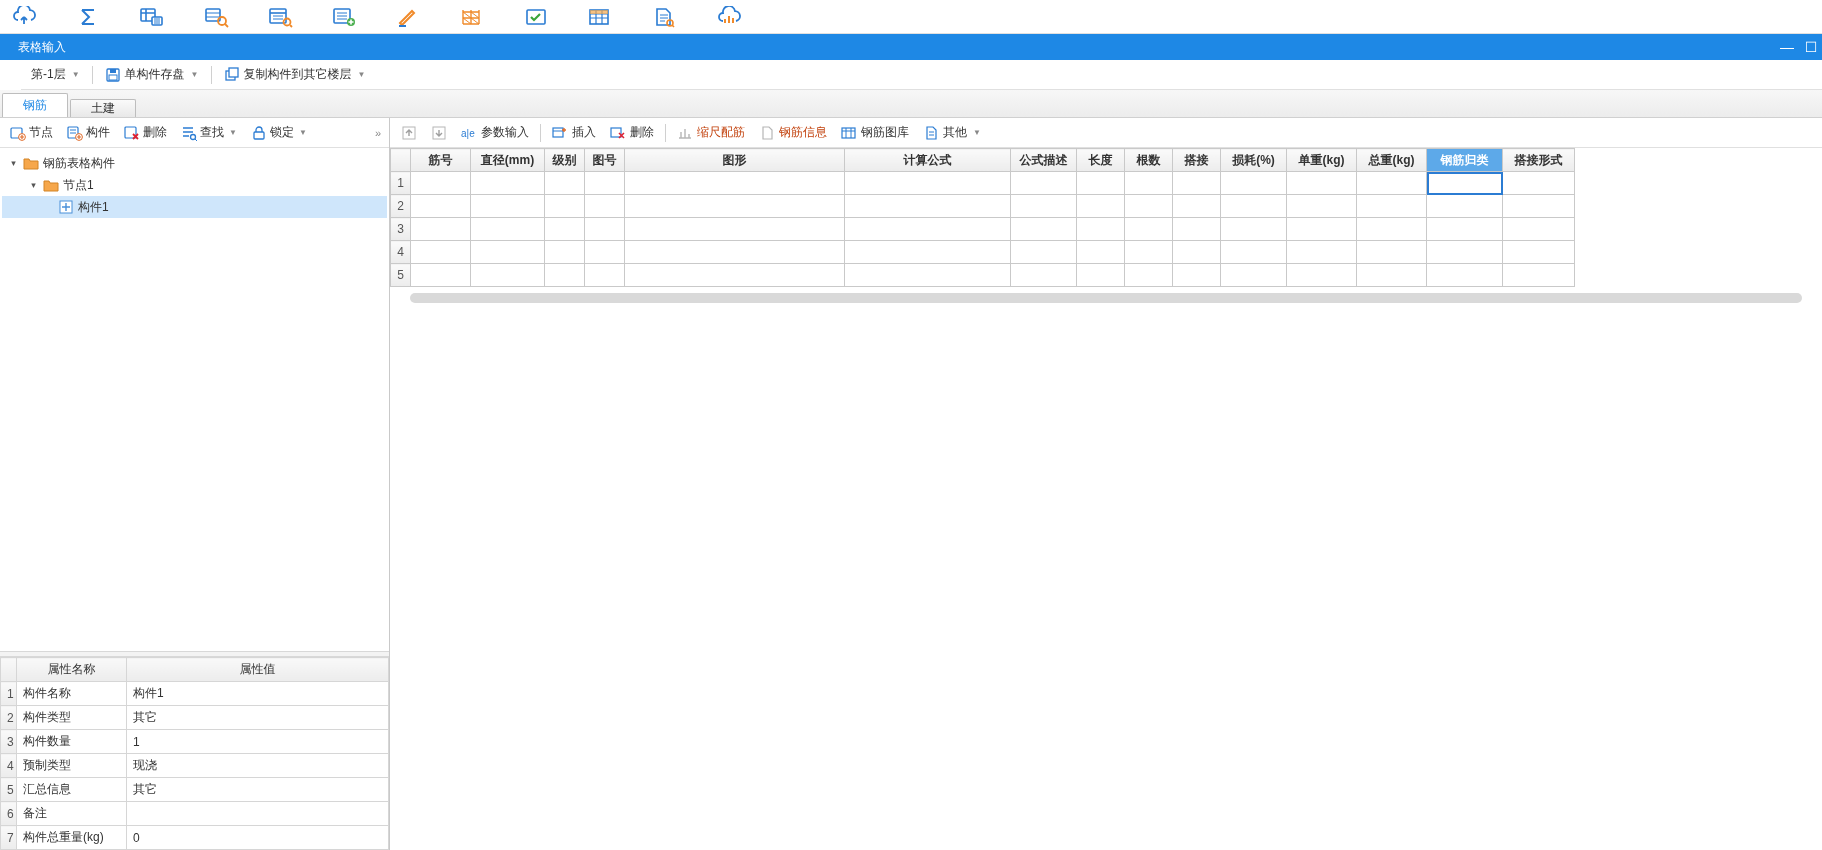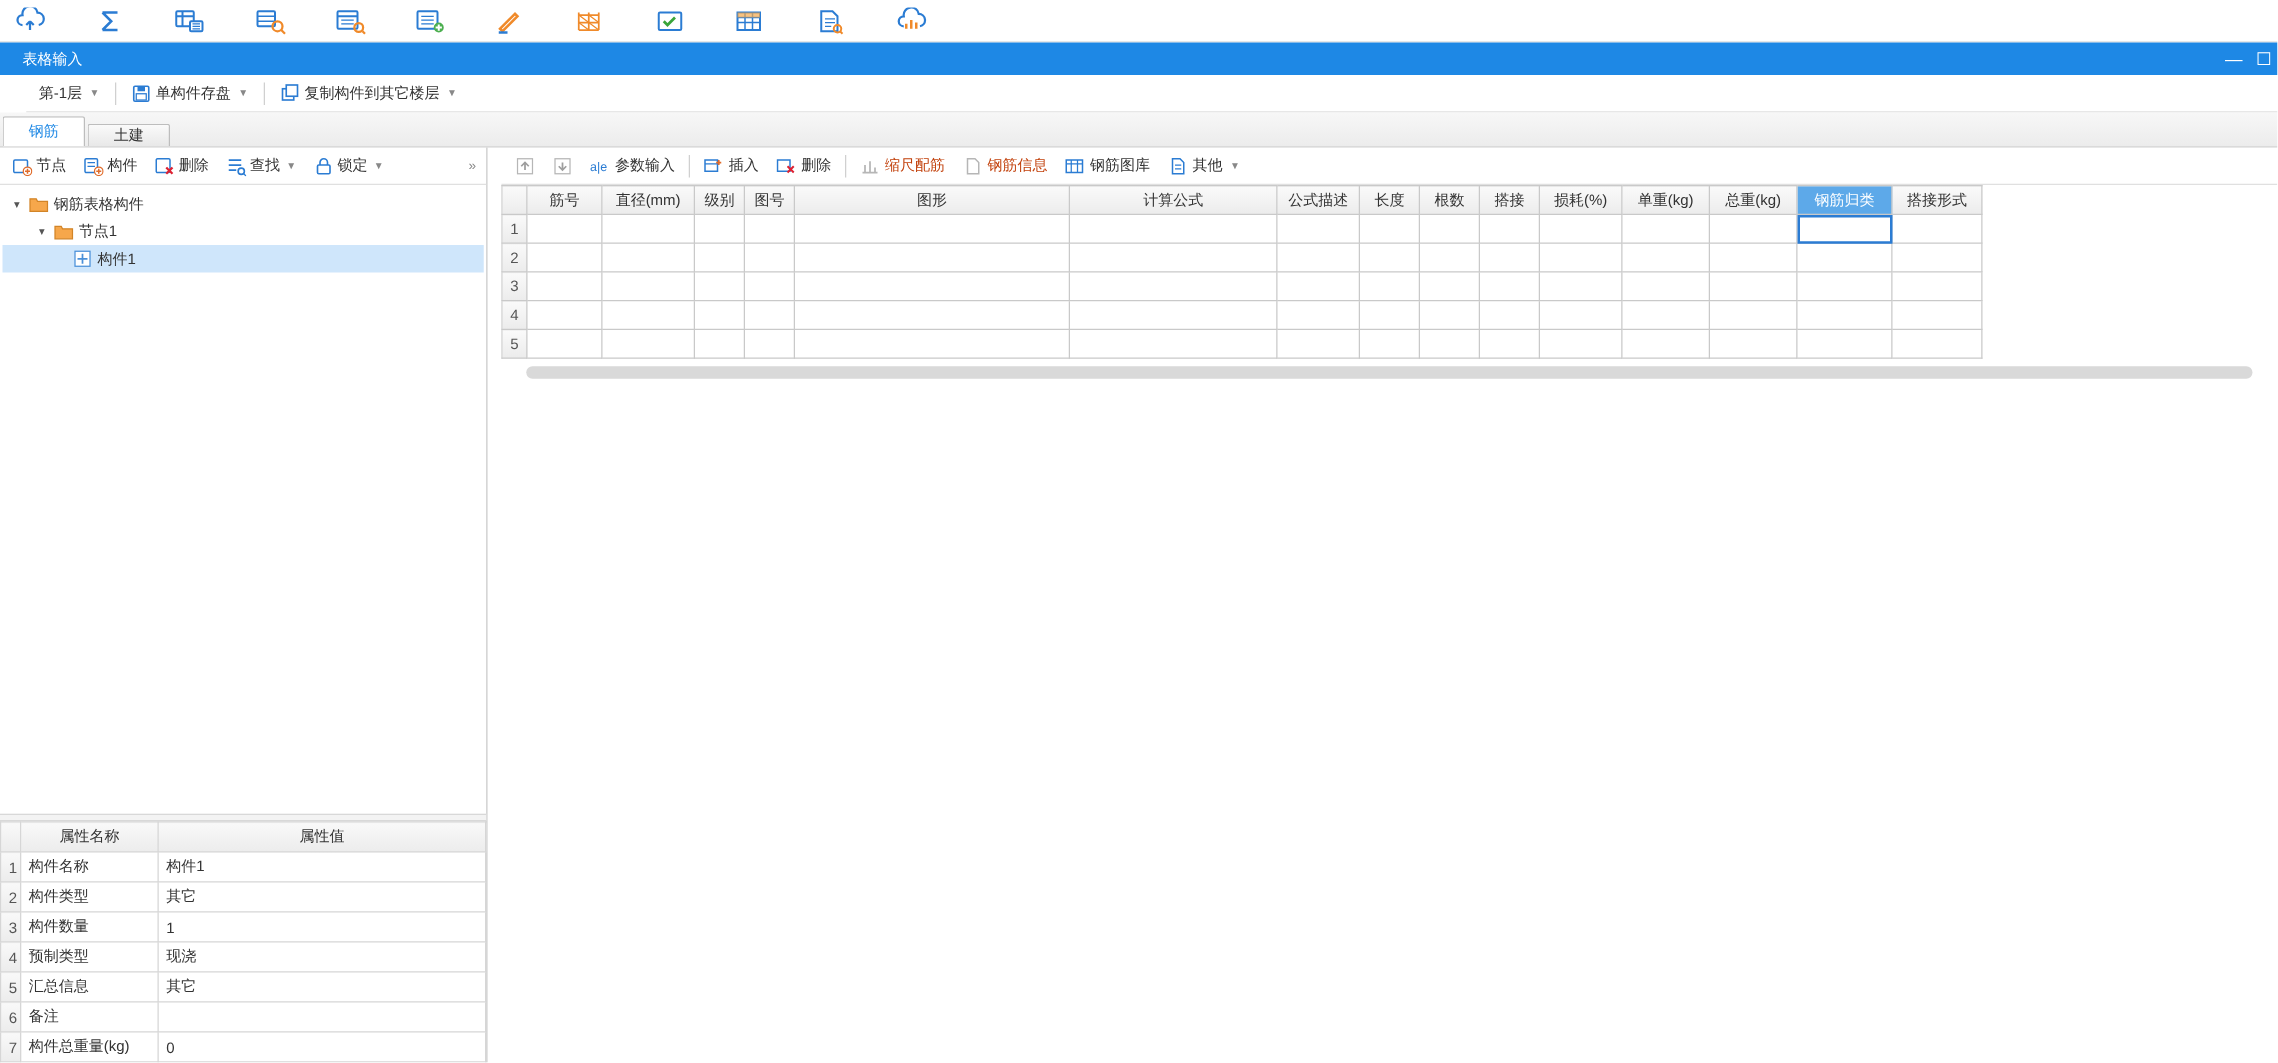--- a/index.html
+++ b/index.html
@@ -211,21 +211,20 @@
   text-align: center !important;
   color:#555;
   border-right:1px solid #d6d6d6;
 }
 
 .right-panel {
   flex: 1;
   display: flex;
   flex-direction: column;
   overflow:hidden;
-  margin-left:11px;
 }
 .right-toolbar {
   height: 30px;
   border-bottom: 1px solid #e0e0e0;
   display: flex;
   align-items: center;
   padding: 0 6px;
   gap: 4px;
 }
 .right-tb-btn {
@@ -248,20 +247,21 @@
 .grid-table th, .grid-table td {
   border: 1px solid #c9c9c9;
   font-weight: normal;
   font-size: 12px;
   height: 23px;
   text-align: center;
   background: #fff;
 }
 .grid-table th {
   background: linear-gradient(#fafafa,#ececec);
+  font-weight: bold;
 }
 .grid-rowhdr {
   background: linear-gradient(#fafafa,#ececec) !important;
   width: 20px;
   color:#555;
 }
 th.selected-col {
   background: #5da9e9 !important;
   color: #fff;
 }

